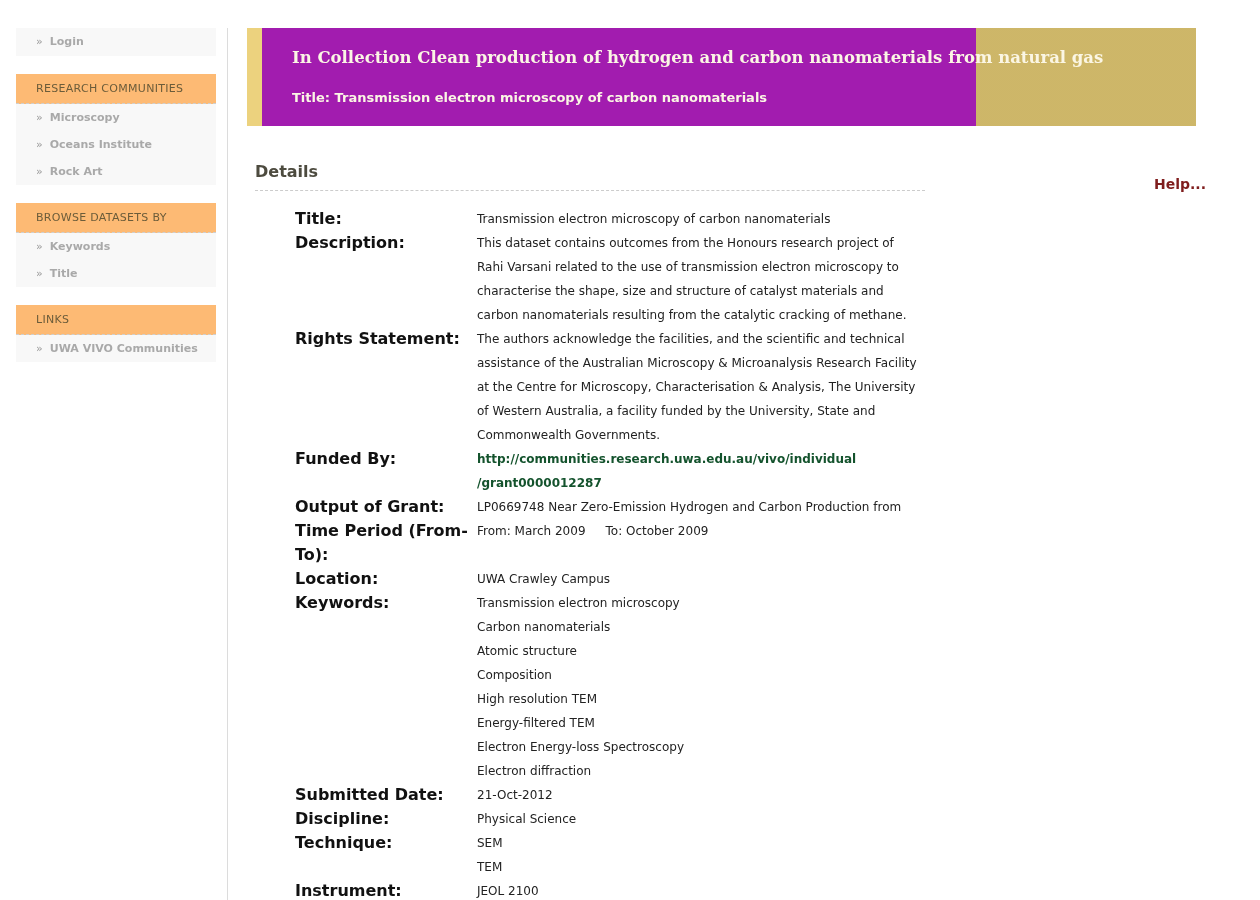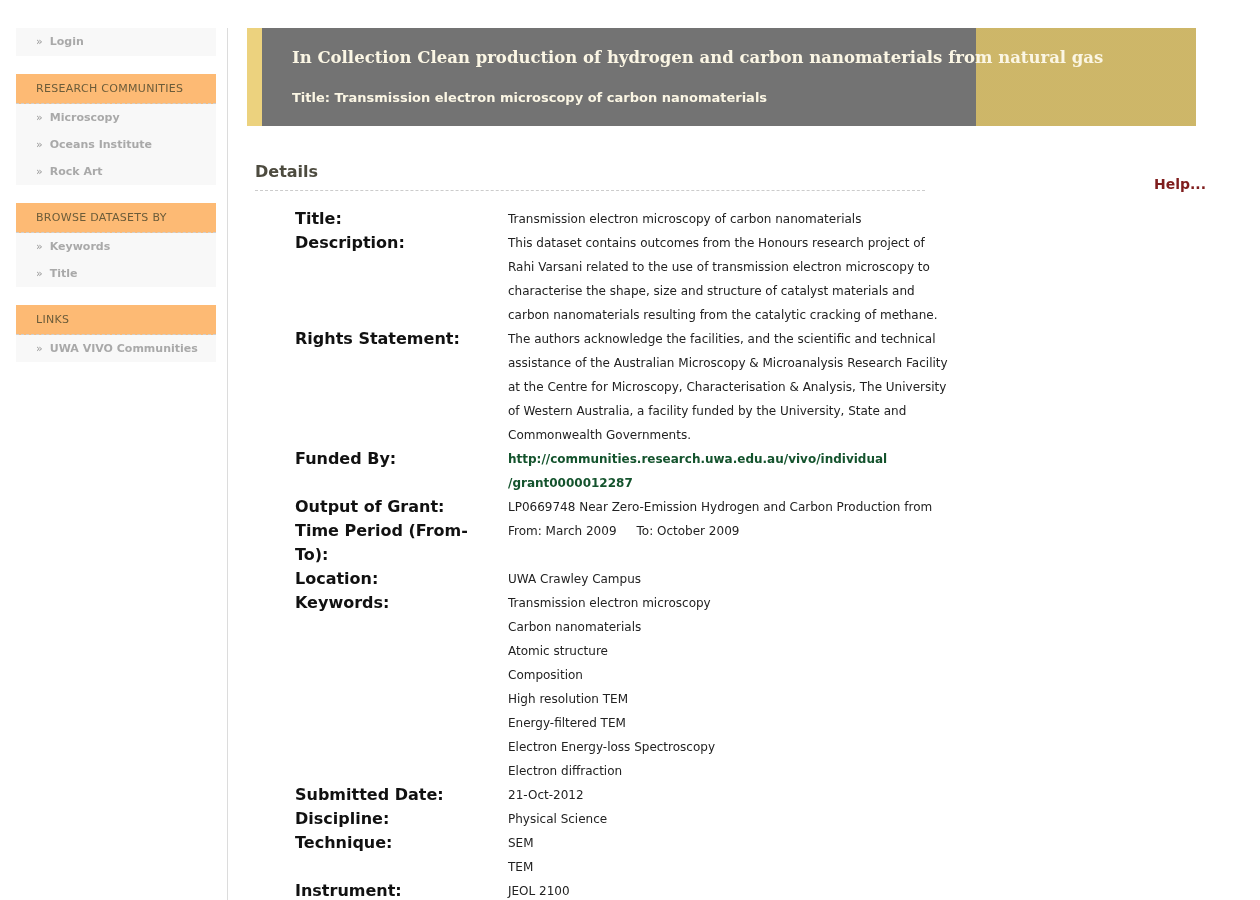--- a/index.html
+++ b/index.html
@@ -9,38 +9,38 @@
   
   .sidebar { position: absolute; left: 16px; top: 28px; width: 200px; }
   .side-block { background: #f8f8f8; margin-bottom: 18px; }
   .side-head { background: #fdba74; height: 30px; line-height: 30px; padding-left: 20px; font-size: 11px; font-weight: normal; color: #6b5c3a; letter-spacing: 0.3px; border-bottom: 1px dashed #cfcfcf; }
   .side-item { height: 27px; line-height: 27px; padding-left: 20px; font-size: 11px; font-weight: bold; color: #a9a9a9; cursor: pointer; }
   .side-item .raquo { font-weight: normal; color: #999; margin-right: 7px; font-size: 11px; }
   .login-block .side-item { height: 28px; line-height: 28px; }
   .vline { position: absolute; left: 227px; top: 28px; width: 1px; height: 872px; background: #dcdcdc; }
 
   
-  .banner { position: absolute; left: 247px; top: 28px; width: 949px; height: 98px; background: #737373; overflow: hidden; }
+  .banner { position: absolute; left: 247px; top: 28px; width: 949px; height: 98px; background: #a21caf; overflow: hidden; }
   .banner-stripe { position: absolute; left: 0; top: 0; width: 15px; height: 98px; background: #ecd27e; }
   .banner-dots { position: absolute; left: 729px; top: 0; width: 220px; height: 98px;
      background-color: #c8ad55;
      background-image: radial-gradient(rgba(255,255,255,0.25) 0.6px, transparent 0.8px);
      background-size: 2px 2px; }
   .banner-coll { position: absolute; left: 45px; top: 20px; font-family: "DejaVu Serif", "Liberation Serif", serif; font-weight: bold; font-size: 16.5px; color: #fbf6e4; white-space: nowrap; }
   .banner-title { position: absolute; left: 45px; top: 62px; font-weight: bold; font-size: 13px; color: #fbf6e4; white-space: nowrap; }
 
   
   .details-head { position: absolute; left: 255px; top: 162px; font-size: 16px; font-weight: bold; color: #4d4b3f; }
   .details-rule { position: absolute; left: 255px; top: 190px; width: 670px; border-top: 1px dashed #cccccc; }
   .help { position: absolute; left: 1154px; top: 176px; font-size: 14px; font-weight: bold; color: #7f1d1d; text-decoration: none; }
 
   .dl { position: absolute; left: 295px; top: 207px; width: 660px; }
   .row { display: flex; }
   .lbl { width: 182px; flex: none; font-weight: bold; font-size: 16px; line-height: 24px; color: #111; }
-  .val { width: 470px; font-size: 12px; line-height: 24px; color: #222; margin-left: 31px; }
+  .val { width: 470px; font-size: 12px; line-height: 24px; color: #222; }
   .val .line { display: block; white-space: nowrap; }
   .val a { color: #14532d; font-weight: bold; text-decoration: none; }
   .gap { display: inline-block; width: 20px; }
 </style>
 </head>
 <body>
 
 <nav class="sidebar">
   <div class="side-block login-block">
     <div class="side-item">

